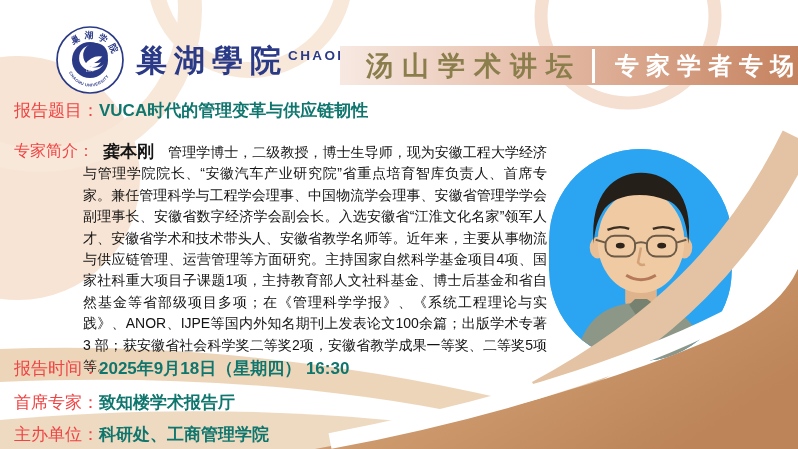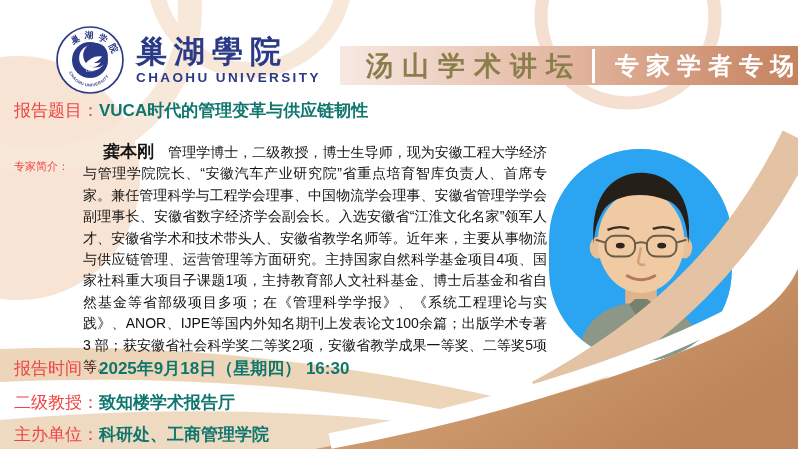--- a/index.html
+++ b/index.html
@@ -7,39 +7,39 @@
     position:relative;width:798px;height:449px;background:#ffffff;
     overflow:hidden;font-family:"Liberation Sans",sans-serif;
   }
   .stage svg.deco{position:absolute;left:0;top:0;width:798px;height:449px;}
   .deco-bg{z-index:1;}
   .deco-waves{z-index:4;pointer-events:none;}
 
   
   .logo-group{position:absolute;left:56px;top:26px;z-index:3;display:flex;align-items:center;gap:12px;}
   .seal{width:68px;height:68px;display:block;}
-  .uni-names{display:flex;flex-direction:column;line-height:1;}
+  .uni-names{display:flex;flex-direction:row;line-height:1;}
   .uni-cn{font-family:"DejaVu Serif",serif;font-weight:bold;color:#2b3a86;font-size:31px;letter-spacing:7px;white-space:nowrap;}
   .uni-en{font-weight:bold;color:#2b3a86;font-size:13.5px;letter-spacing:2.4px;margin-top:4px;white-space:nowrap;}
 
   .banner{
     position:absolute;left:340px;top:46px;width:458px;height:39px;z-index:3;
     background:linear-gradient(90deg,#f7e9e2 0%,#e6bda9 42%,#c5825f 100%);
     display:flex;align-items:center;
   }
   .banner-title{color:#8a7e4c;font-size:27px;font-weight:bold;letter-spacing:9px;margin-left:26px;white-space:nowrap;}
   .banner-divider{width:3px;height:34px;background:#ffffff;margin:0 20px 0 10px;flex:none;}
   .banner-sub{color:#ffffff;font-family:"Liberation Serif",serif;font-size:24px;font-weight:600;letter-spacing:7px;white-space:nowrap;}
 
   
   .lbl{color:#ef4444;}
   .val{color:#0f766e;font-weight:bold;}
   .row-title{position:absolute;left:14px;top:99px;z-index:5;font-size:17px;white-space:nowrap;}
 
-  .bio-label{position:absolute;left:14px;top:159px;z-index:5;font-size:11px;white-space:nowrap;}
+  .bio-label{position:absolute;left:14px;top:141px;z-index:5;font-size:16px;white-space:nowrap;}
   .bio-text{
     position:absolute;left:83px;top:141px;width:464px;z-index:5;
     font-size:14px;line-height:21.4px;color:#141414;text-align:justify;text-indent:20px;
   }
   .expert-name{font-weight:bold;font-size:17px;margin-right:14px;}
 
   .info-row{position:absolute;left:14px;z-index:5;font-size:17px;white-space:nowrap;}
   .row-time{top:357px;}
   .row-venue{top:391px;}
   .row-organizer{top:423px;}
@@ -142,19 +142,19 @@
 
     <path d="M 315 449 C 480 420 635 376 732 330 C 770 311 790 288 798 268 L 798 449 Z" fill="url(#waveGrad)"></path>
 
     <path d="M 330 441 C 525 404 660 354 740 311 C 772 293 790 272 798 250" stroke="#ffffff" stroke-width="16" fill="none"></path>
   </svg>
 
   <div class="info-row row-time">
     <span class="lbl">报告时间：</span><span class="val">2025年9月18日（星期四） 16:30</span>
   </div>
   <div class="info-row row-venue">
-    <span class="lbl">二级教授：</span><span class="val">致知楼学术报告厅</span>
+    <span class="lbl">首席专家：</span><span class="val">致知楼学术报告厅</span>
   </div>
   <div class="info-row row-organizer">
     <span class="lbl">主办单位：</span><span class="val">科研处、工商管理学院</span>
   </div>
 
 </div>
 
 </body></html>

